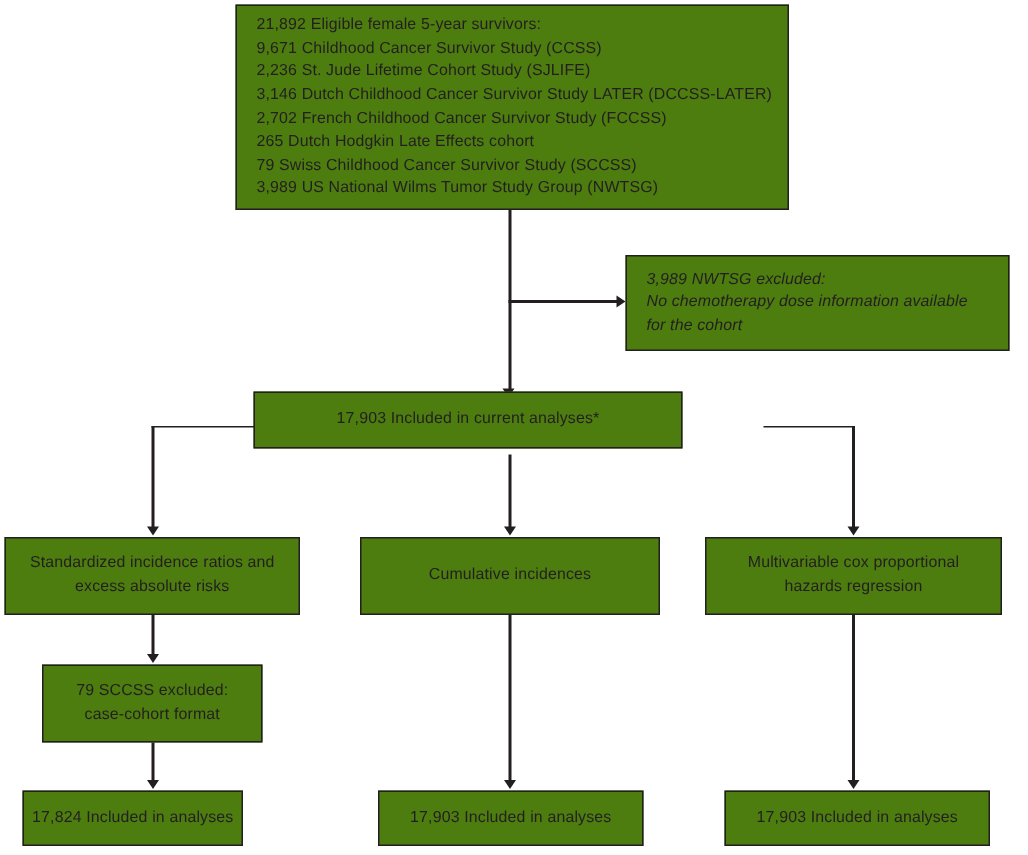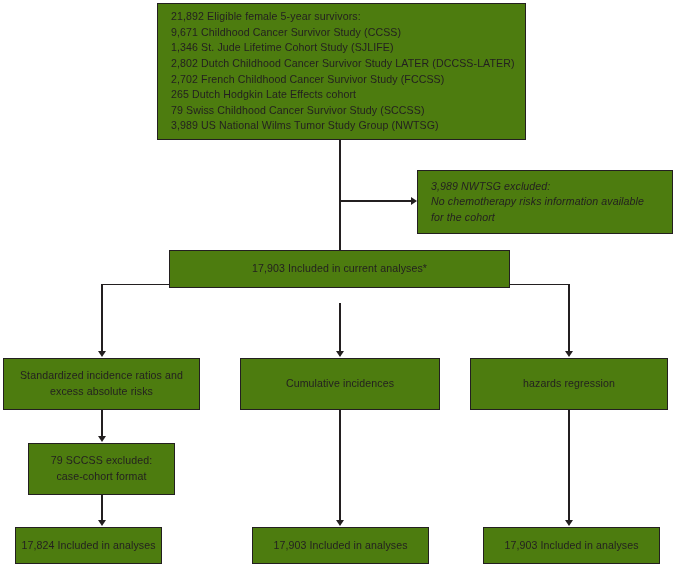--- a/index.html
+++ b/index.html
@@ -70,45 +70,45 @@
 </style>
 </head>
 <body>
 
 <div id="flowchart">
 
   <div class="box left-align" style="left:157px; top:3px; width:369px; height:137px;">
     <div class="inner">
         <span class="srcline">21,892 Eligible female 5-year survivors:</span>
         <span class="srcline">9,671 Childhood Cancer Survivor Study (CCSS)</span>
-        <span class="srcline">1,346 St. Jude Lifetime Cohort Study (SJLIFE)</span>
-        <span class="srcline">2,802 Dutch Childhood Cancer Survivor Study LATER (DCCSS-LATER)</span>
+        <span class="srcline">2,236 St. Jude Lifetime Cohort Study (SJLIFE)</span>
+        <span class="srcline">3,146 Dutch Childhood Cancer Survivor Study LATER (DCCSS-LATER)</span>
         <span class="srcline">2,702 French Childhood Cancer Survivor Study (FCCSS)</span>
         <span class="srcline">265 Dutch Hodgkin Late Effects cohort</span>
         <span class="srcline">79 Swiss Childhood Cancer Survivor Study (SCCSS)</span>
         <span class="srcline">3,989 US National Wilms Tumor Study Group (NWTSG)</span>
       </div>
   </div>
 
   <div class="line vline" style="left:339px; top:140px; width:1.6px; height:125px;"></div>
 
   <div class="line hline" style="left:339px; top:200px; width:73px; height:1.6px;"></div>
   <div class="arrow-right" style="left:411px; top:196.5px;"></div>
 
   <div class="arrow-down" style="left:335px; top:259px;"></div>
 
   <div class="box left-align" style="left:417px; top:170px; width:256px; height:64px;font-style:italic;">
     <div class="inner">
         <span class="srcline">3,989 NWTSG excluded:</span>
-        <span class="srcline">No chemotherapy risks information available</span>
+        <span class="srcline">No chemotherapy dose information available</span>
         <span class="srcline">for the cohort</span>
       </div>
   </div>
 
-  <div class="box center" style="left:169px; top:250px; width:341px; height:38px;">
+  <div class="box center" style="left:169px; top:261px; width:286px; height:38px;">
     <div class="inner">
         <span class="srcline">17,903 Included in current analyses*</span>
       </div>
   </div>
 
   <div class="line hline" style="left:101px; top:283.5px; width:69px; height:1.6px;"></div>
   <div class="line vline" style="left:101px; top:283.5px; width:1.6px; height:68px;"></div>
   <div class="arrow-down" style="left:97.8px; top:351px;"></div>
 
   <div class="line vline" style="left:339px; top:303px; width:1.6px; height:49px;"></div>
@@ -126,20 +126,21 @@
   </div>
 
   <div class="box center" style="left:240px; top:358px; width:200px; height:52px;">
     <div class="inner">
         <span class="srcline">Cumulative incidences</span>
       </div>
   </div>
 
   <div class="box center" style="left:470px; top:358px; width:198px; height:52px;">
     <div class="inner">
+        <span class="srcline">Multivariable cox proportional</span>
         <span class="srcline">hazards regression</span>
       </div>
   </div>
 
   <div class="line vline" style="left:101px; top:410px; width:1.6px; height:27px;"></div>
   <div class="arrow-down" style="left:97.8px; top:436px;"></div>
 
   <div class="box center" style="left:28px; top:443px; width:147px; height:52px;">
     <div class="inner">
         <span class="srcline">79 SCCSS excluded:</span>

